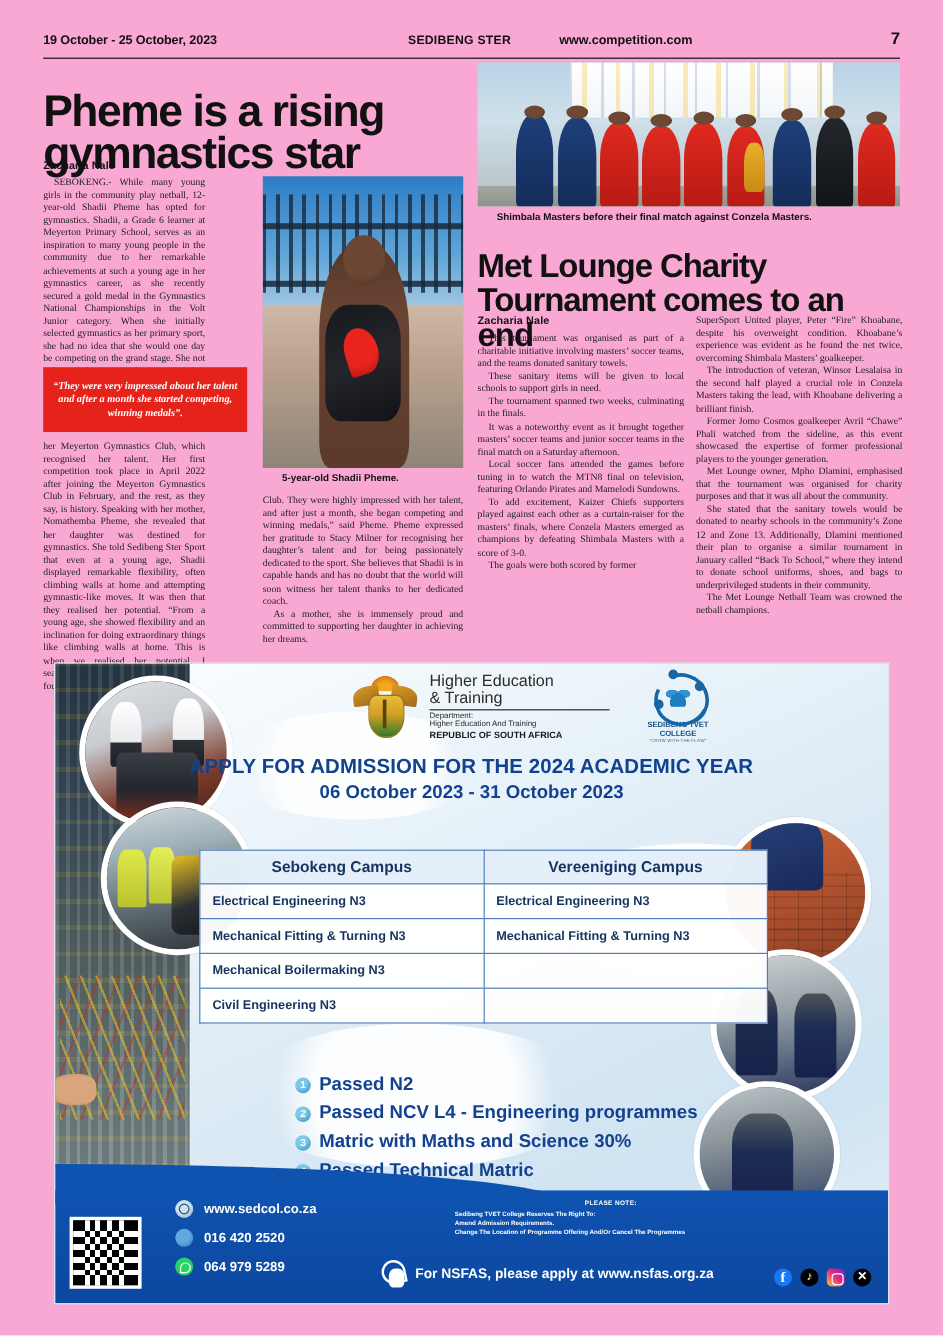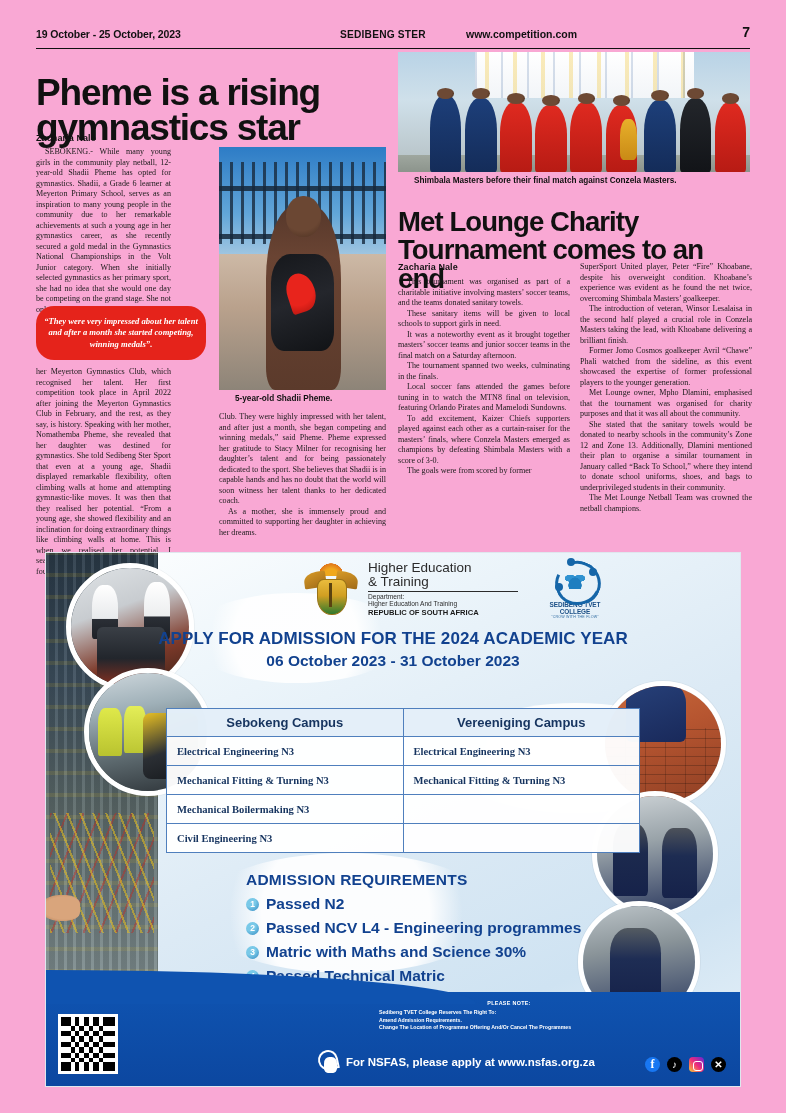--- a/index.html
+++ b/index.html
@@ -89,21 +89,20 @@
     font-style: italic;
     font-weight: bold;
     font-size: 8.6px;
     line-height: 1.32;
     text-align: center;
     display: flex;
     align-items: center;
     justify-content: center;
     padding: 2px 6px;
     box-sizing: border-box;
-    border-radius: 18px;
   }
 
   
   .photo-gym {
     position: absolute;
     left: 219px;
     top: 147px;
     width: 167px;
     height: 243px;
     overflow: hidden;
@@ -283,21 +282,21 @@
     background: linear-gradient(180deg,#4a4f56 0%, #1c2a4e 40%, #16224a 100%); border-radius:32% 32% 8% 8%;}
   .c4 .m2 { position:absolute; left:56%; top:28%; width:30%; height:60%;
     background: linear-gradient(180deg,#4d525a 0%, #1d2c52 40%, #16224a 100%); border-radius:32% 32% 8% 8%;}
 
   .c5 { right: 40px; top: 348px; width: 112px; height: 112px; }
   .c5 .ph { background: linear-gradient(170deg,#bcc4c8 0%, #8a9499 38%, #2b3a60 100%); }
   .c5 .m1 { position:absolute; left:24%; top:20%; width:46%; height:66%;
     background: linear-gradient(180deg,#545b62 0%, #1e2d54 42%, #16224a 100%); border-radius:34% 34% 8% 8%;}
 
   
-  .ad-logos { position:absolute; left:258px; top:6px; width:300px; height:62px; }
+  .ad-logos { position:absolute; left:248px; top:6px; width:300px; height:62px; }
   .coat {
     position:absolute; left:0; top:2px; width:54px; height:56px;
   }
   .coat .sun {
     position:absolute; left:16px; top:1px; width:22px; height:14px;
     background: radial-gradient(circle at 50% 100%, #f0a81c 0 40%, #e0761a 70%, rgba(255,255,255,0) 72%);
   }
   .coat .wingL, .coat .wingR {
     position:absolute; top:11px; width:22px; height:16px;
     background: linear-gradient(160deg,#d79a27 0%, #a06a18 100%);
@@ -353,21 +352,21 @@
     font-family: "Liberation Sans", sans-serif; font-weight:bold;
     font-size: 6.4px; color:#1b4f86; text-align:center; letter-spacing: -0.05px;
   }
   .tvet-tag {
     font-family: "Liberation Sans", sans-serif;
     font-size: 3.6px; color:#2e6aa0; text-align:center; letter-spacing:.2px;
   }
 
   .ad-h1 {
     position:absolute; left:112px; top:76px; width:470px;
-    text-align:center;
+    text-align:left;
     font-family: "Liberation Sans", sans-serif; font-weight:bold;
     font-size: 17px; color:#12428f; letter-spacing:.1px;
   }
   .ad-h2 {
     position:absolute; left:112px; top:99px; width:470px;
     text-align:center;
     font-family: "Liberation Sans", sans-serif; font-weight:bold;
     font-size: 15.5px; color:#12428f;
   }
   .ad-barband {
@@ -391,21 +390,20 @@
     font-weight: bold;
     color:#16345f;
   }
   .ad-table th {
     font-size: 13px; padding: 6px 4px; text-align:center;
     background: rgba(226,238,249,.92);
   }
   .ad-table td {
     font-size: 10.6px; padding: 7px 10px; height: 14px;
     background: rgba(255,255,255,.80);
-    font-family: Liberation Serif, serif;
   }
 
   .ad-req-title {
     position:absolute; left:200px; top:318px;
     font-family: "Liberation Sans", sans-serif; font-weight:bold;
     font-size: 15.5px; color:#12428f; letter-spacing:.2px;
   }
   .ad-req-list { position:absolute; left:200px; top:342px; width:420px; }
   .ad-req-item {
     display:flex; align-items:center; gap:7px; margin-bottom: 6px;
@@ -554,25 +552,25 @@
   </div>
 
   <div class="caption cap-team">Shimbala Masters before their final match against Conzela Masters.</div>
 
   <h1 class="headline2">Met Lounge Charity Tournament comes to an end</h1>
   <div class="byline byline2">Zacharia Nale</div>
 
   <div id="a2c1" class="col-text">
     <p>This tournament was organised as part of a charitable initiative involving masters’ soccer teams, and the teams donated sanitary towels.</p>
     <p>These sanitary items will be given to local schools to support girls in need.</p>
+    <p>The tournament spanned two weeks, culminating in the finals.</p>
     <p>It was a noteworthy event as it brought together masters’ soccer teams and junior soccer teams in the final match on a Saturday afternoon.</p>
-    <p>The tournament spanned two weeks, culminating in the finals.</p>
     <p>Local soccer fans attended the games before tuning in to watch the MTN8 final on television, featuring Orlando Pirates and Mamelodi Sundowns.</p>
     <p>To add excitement, Kaizer Chiefs supporters played against each other as a curtain-raiser for the masters’ finals, where Conzela Masters emerged as champions by defeating Shimbala Masters with a score of 3-0.</p>
-    <p>The goals were from scored by former</p>
+    <p>The goals were both scored by former</p>
   </div>
 
   <div id="a2c2" class="col-text">
     <p class="noind">SuperSport United player, Peter “Fire” Khoabane, despite his overweight condition. Khoabane’s experience was evident as he found the net twice, overcoming Shimbala Masters’ goalkeeper.</p>
     <p>The introduction of veteran, Winsor Lesalaisa in the second half played a crucial role in Conzela Masters taking the lead, with Khoabane delivering a brilliant finish.</p>
     <p>Former Jomo Cosmos goalkeeper Avril “Chawe” Phali watched from the sideline, as this event showcased the expertise of former professional players to the younger generation.</p>
     <p>Met Lounge owner, Mpho Dlamini, emphasised that the tournament was organised for charity purposes and that it was all about the community.</p>
     <p>She stated that the sanitary towels would be donated to nearby schools in the community’s Zone 12 and Zone 13. Additionally, Dlamini mentioned their plan to organise a similar tournament in January called “Back To School,” where they intend to donate school uniforms, shoes, and bags to underprivileged students in their community.</p>
     <p>The Met Lounge Netball Team was crowned the netball champions.</p>
   </div>
@@ -671,21 +669,20 @@
           <td>Mechanical Boilermaking N3</td>
           <td></td>
         </tr>
         <tr>
           <td>Civil Engineering N3</td>
           <td></td>
         </tr>
       </tbody>
     </table>
 
-    <div class="ad-req-title">ADMISSION REQUIREMENTS</div>
     <div class="ad-req-list">
       <div class="ad-req-item">
         <span class="ad-req-num">1</span>
         <span>Passed N2</span>
       </div>
       <div class="ad-req-item">
         <span class="ad-req-num">2</span>
         <span>Passed NCV L4 - Engineering programmes</span>
       </div>
       <div class="ad-req-item">
@@ -698,20 +695,34 @@
       </div>
     </div>
 
     <div class="ad-footer">
       <div class="swoop"></div>
 
       <div class="qr">
           <i></i>
         </div>
 
+      <div class="contact">
+        <div class="contact-row">
+          <span class="ci ci-web"></span>
+          <span>www.sedcol.co.za</span>
+        </div>
+        <div class="contact-row">
+          <span class="ci ci-phone"></span>
+          <span>016 420 2520</span>
+        </div>
+        <div class="contact-row">
+          <span class="ci ci-wa"></span>
+          <span>064 979 5289</span>
+        </div>
+      </div>
 
       <div class="please-note">
         <div class="pn-title">PLEASE NOTE:</div>
         <div class="pn-line">Sedibeng TVET College Reserves The Right To:</div>
         <div class="pn-line">Amend Admission Requirements.</div>
         <div class="pn-line">Change The Location of Programme Offering And/Or Cancel The Programmes</div>
       </div>
 
       <div class="nsfas">
         <span class="cursor-icon">

